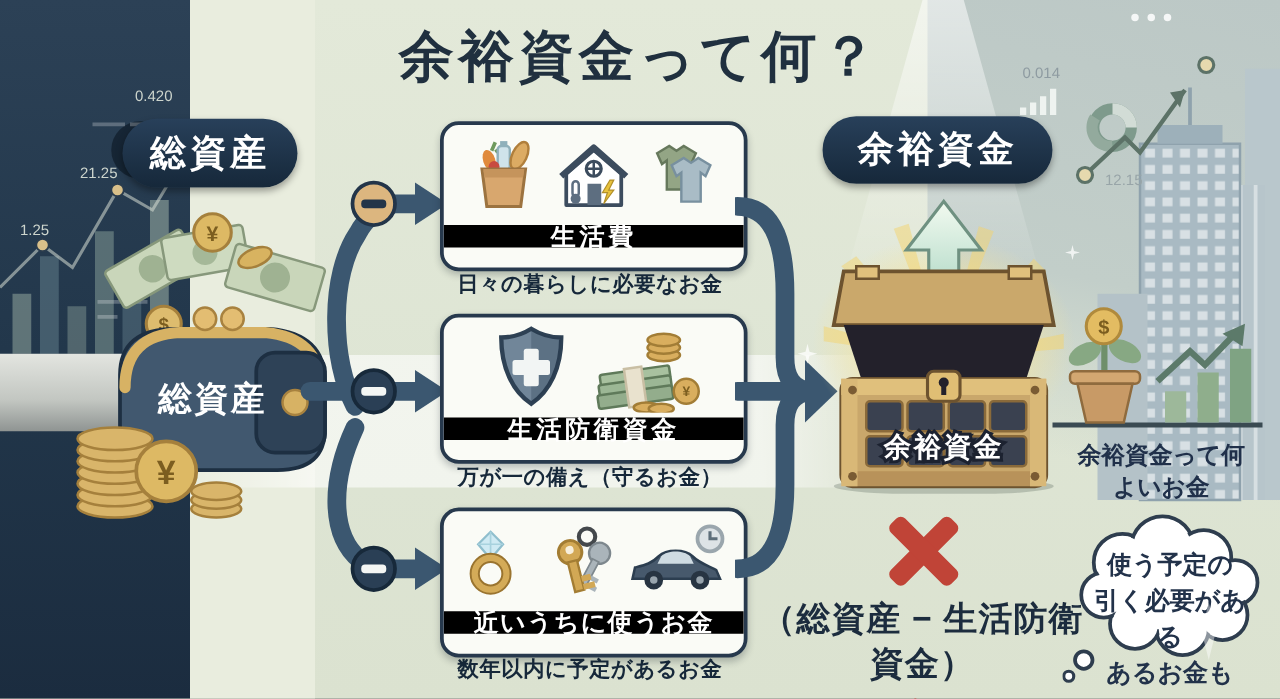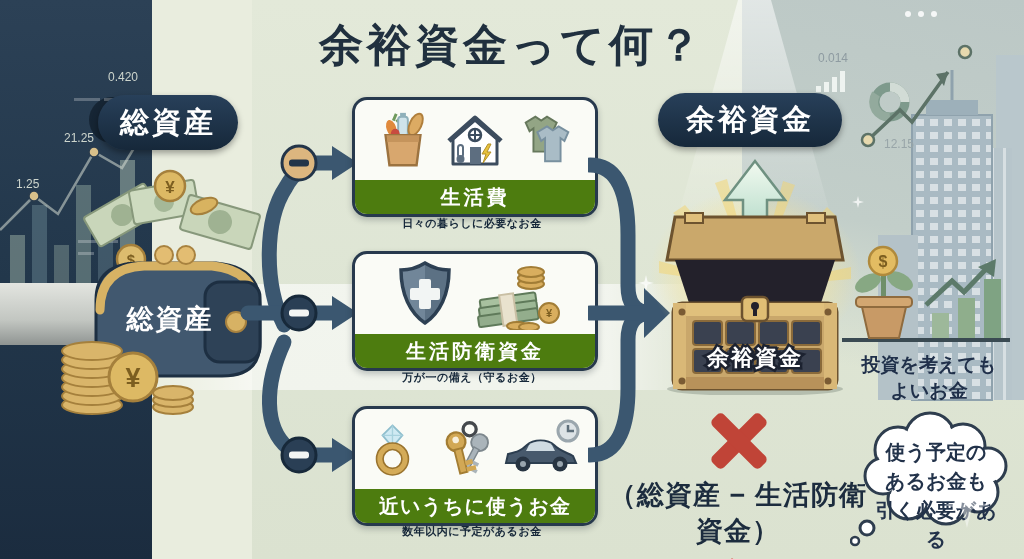--- a/index.html
+++ b/index.html
@@ -15,26 +15,26 @@
     display:flex; align-items:center; justify-content:center;
     box-shadow:0 3px 6px rgba(0,0,0,.35); letter-spacing:3px;
   }
   .card{
     left:352px; width:240px; height:114px; background:#fafbf6;
     border:3px solid #27394d; border-radius:15px; overflow:hidden;
     box-shadow:0 3px 6px rgba(20,30,40,.25);
   }
   .card-icons{height:80px; display:flex; align-items:center; justify-content:center; gap:8px;}
   .card-label{
-    height:34px; background:#4d7c0f; color:#fff; font-size:20px; font-weight:bold;
+    height:18px; background:#000000; color:#fff; font-size:20px; font-weight:bold;
     display:flex; align-items:center; justify-content:center; letter-spacing:3px;
   }
   .card-sub{
     left:340px; width:264px; text-align:center; color:#16283a;
-    font-size:11px; font-weight:bold; letter-spacing:0.5px;
+    font-size:17px; font-weight:bold; letter-spacing:0.5px;
   }
   .title{
     left:0; top:16px; width:1024px; text-align:center;
     font-family:"DejaVu Serif","Liberation Serif",serif;
     font-size:44px; font-weight:bold; color:#20303f; letter-spacing:4px;
   }
   .invest-note{ text-align:center; color:#20304a; font-weight:bold; font-size:19px; line-height:1.35;}
   .formula{ text-align:center; color:#1c2c3e; font-weight:bold; font-size:27px; letter-spacing:1px;}
   .negation{ text-align:center; color:#d02f20; font-weight:bold; font-size:27px; letter-spacing:2px; margin-top:3px;}
   .bubble-text{ text-align:center; color:#22324a; font-weight:bold; font-size:20px; line-height:1.45;}
@@ -407,21 +407,21 @@
       <rect x="92" y="70" width="17" height="25" fill="#9db89a"></rect>
       <rect x="118" y="55" width="17" height="40" fill="#8fae8c"></rect>
       <rect x="144" y="36" width="17" height="59" fill="#7fa383"></rect>
     </g>
     <g>
       <polyline points="86,62 112,38 124,49 148,24" fill="none" stroke="#5c7a6a" stroke-width="5"></polyline>
       <polygon points="156,16 154,34 138,24" fill="#5c7a6a"></polygon>
     </g>
   </svg>
   <div class="abs invest-note" style="left:845px;top:352px;width:168px;">
-    <div>投資を考えても</div>
+    <div>余裕資金って何</div>
     <div>よいお金</div>
   </div>
 
   <svg class="abs" style="left:704px;top:406px" width="70" height="70" viewBox="0 0 70 70">
     <g transform="rotate(45 35 35)" fill="#c04437">
       <rect x="27" y="1" width="16" height="68" rx="5"></rect>
       <rect x="1" y="27" width="68" height="16" rx="5"></rect>
     </g>
   </svg>
   <div class="abs" style="left:604px;top:477px;width:268px;">
@@ -449,21 +449,21 @@
         <circle cx="96" cy="95" r="19"></circle>
       <circle cx="58" cy="91" r="18"></circle>
         <circle cx="33" cy="68" r="16"></circle>
       <ellipse cx="86" cy="62" rx="52" ry="34"></ellipse>
     </g>
     <circle cx="17" cy="120" r="7" fill="#fff" stroke="#2e3d4e" stroke-width="3"></circle>
     <circle cx="5" cy="133" r="4" fill="#fff" stroke="#2e3d4e" stroke-width="2.5"></circle>
   </svg>
   <div class="abs bubble-text" style="left:872px;top:438px;width:128px;">
     <div>使う予定の</div>
+    <div>引く必要がある</div>
     <div>あるお金も</div>
-    <div>引く必要がある</div>
   </div>
 
   <div class="abs sparkle" style="left:638px;top:275px;width:16px;height:16px;"></div>
   <div class="abs sparkle" style="left:852px;top:196px;width:12px;height:12px;"></div>
   <div class="abs sparkle" style="left:944px;top:482px;width:46px;height:46px;background:rgba(255,255,255,.45);"></div>
 
 </div>
 
 </body></html>

